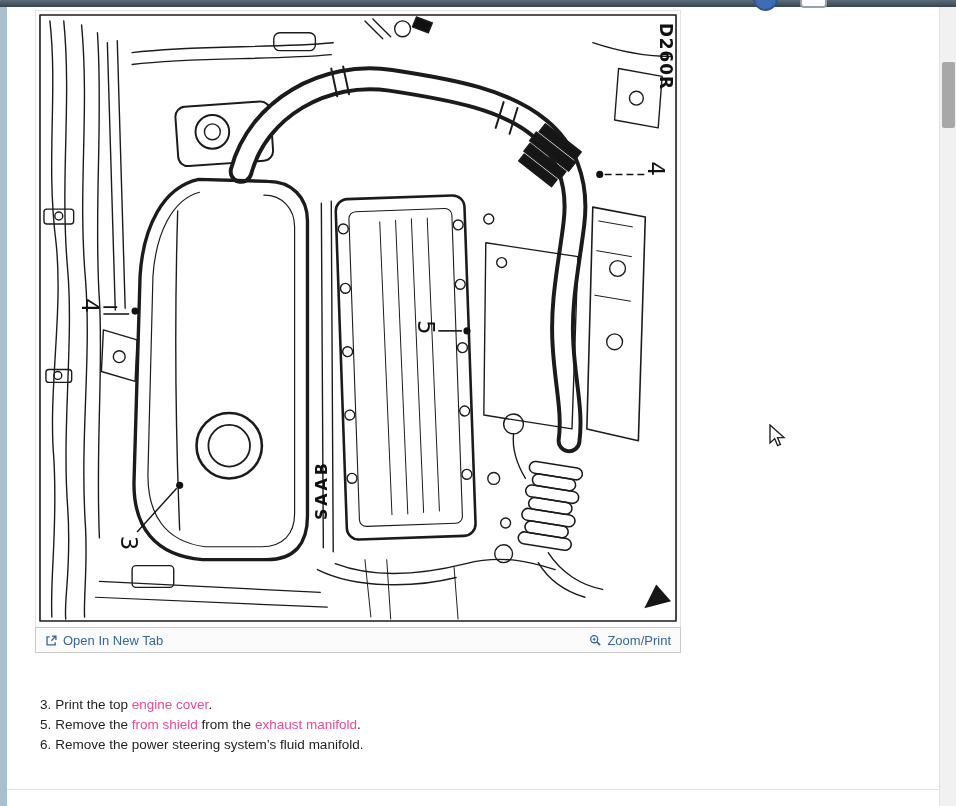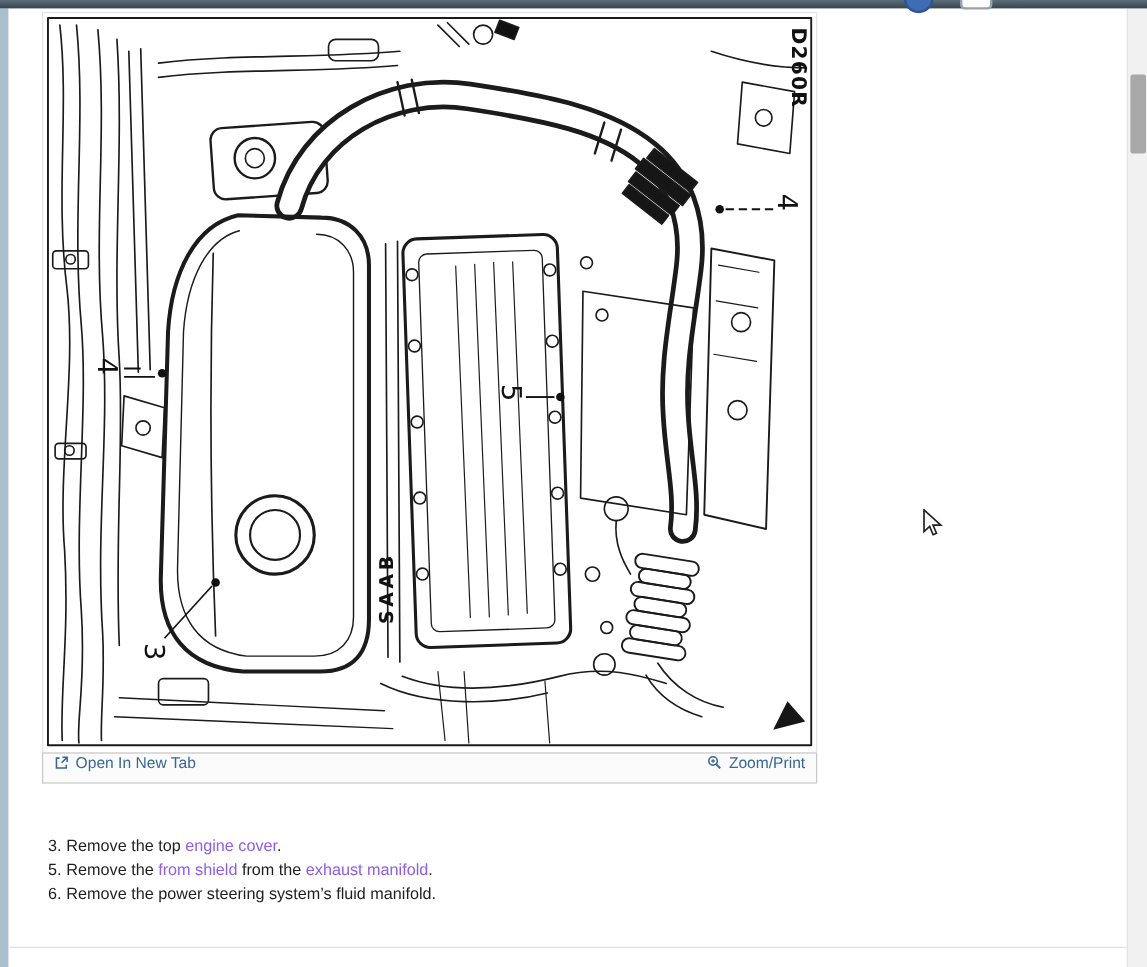--- a/index.html
+++ b/index.html
@@ -19,29 +19,29 @@
   .scrollbar { position: absolute; right: 0; top: 7px; width: 17px; height: 799px;
                background: #f1f1f1; border-left: 1px solid #e2e2e2; }
   .scroll-thumb { position: absolute; left: 2px; top: 55px; width: 13px; height: 66px;
                   background: #a8a8a8; border-radius: 2px; }
 
   .figure { position: absolute; left: 35px; top: 10px; width: 646px; }
   .figure-image { width: 646px; height: 618px; background: #fff; border: 1px solid #e4e4e4; padding: 2px; }
   .figure-image svg { display: block; width: 100%; height: 100%; }
   .figure-footer { width: 646px; height: 26px; border: 1px solid #c9c9c9; margin-top: -1px;
                    background: #fbfbfb; display: flex; justify-content: space-between;
-                   align-items: flex-start; padding: 0 9px; }
+                   align-items: center; padding: 0 9px; }
   .fig-link { display: flex; align-items: center; gap: 5px; color: #35679d; font-size: 13px;
               text-decoration: none; cursor: pointer; }
   .fig-link svg { flex: 0 0 auto; }
 
   .steps { position: absolute; left: 40px; top: 695px; font-size: 13.5px; color: #1e1e1e; }
   .step { height: 20px; line-height: 20px; white-space: nowrap; }
   .step .num { margin-right: 4px; }
-  .tlink { color: #8b5cf6; text-decoration: none; cursor: pointer; }
+  .tlink { color: #ec4899; text-decoration: none; cursor: pointer; }
 
   .bottom-divider { position: absolute; left: 7px; top: 789px; width: 932px; height: 1px; background: #e1e1e1; }
 
   .cursor { position: absolute; left: 769px; top: 424px; z-index: 5; }
 </style>
 </head>
 <body>
 
 <div class="screen">
 
@@ -196,21 +196,21 @@
           <circle cx="5.6" cy="5.6" r="3.8" fill="none" stroke="#35679d" stroke-width="1.4"></circle>
           <path d="M8.4 8.4 L12 12" fill="none" stroke="#35679d" stroke-width="1.8"></path>
           <path d="M4 5.6 H7.2 M5.6 4 V7.2" fill="none" stroke="#35679d" stroke-width="1.2"></path>
         </svg>
         <span>Zoom/Print</span>
       </a>
     </div>
   </div>
 
   <div class="steps">
-    <div class="step"><span class="num">3.</span><span>Remove the top </span><a class="tlink">engine cover</a><span></span><a class="tlink"></a><span>.</span></div>
+    <div class="step"><span class="num">3.</span><span>Print the top </span><a class="tlink">engine cover</a><span></span><a class="tlink"></a><span>.</span></div>
     <div class="step"><span class="num">5.</span><span>Remove the </span><a class="tlink">from shield</a><span> from the </span><a class="tlink">exhaust manifold</a><span>.</span></div>
     <div class="step"><span class="num">6.</span><span>Remove the power steering system’s fluid manifold.</span><a class="tlink"></a><span></span><a class="tlink"></a><span></span></div>
   </div>
 
   <div class="bottom-divider"></div>
 
   <div class="scrollbar">
     <div class="scroll-thumb"></div>
   </div>
 

